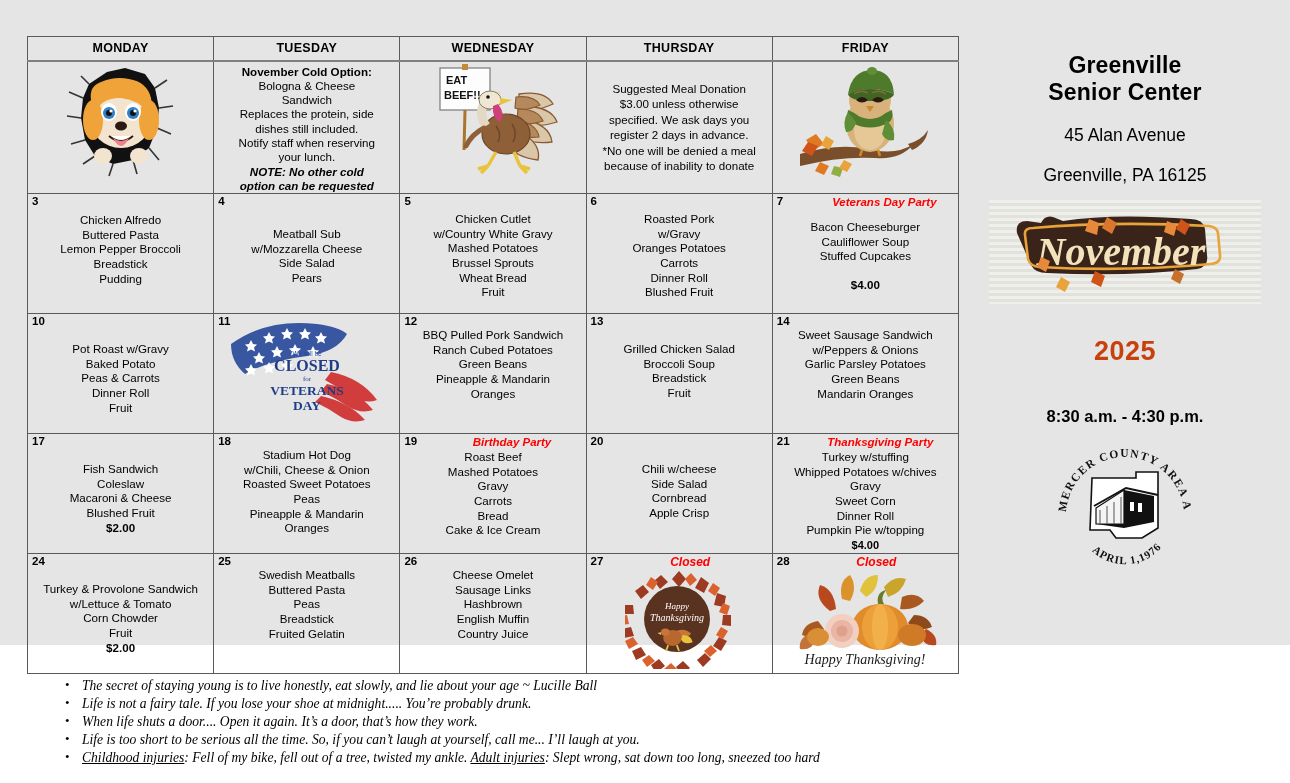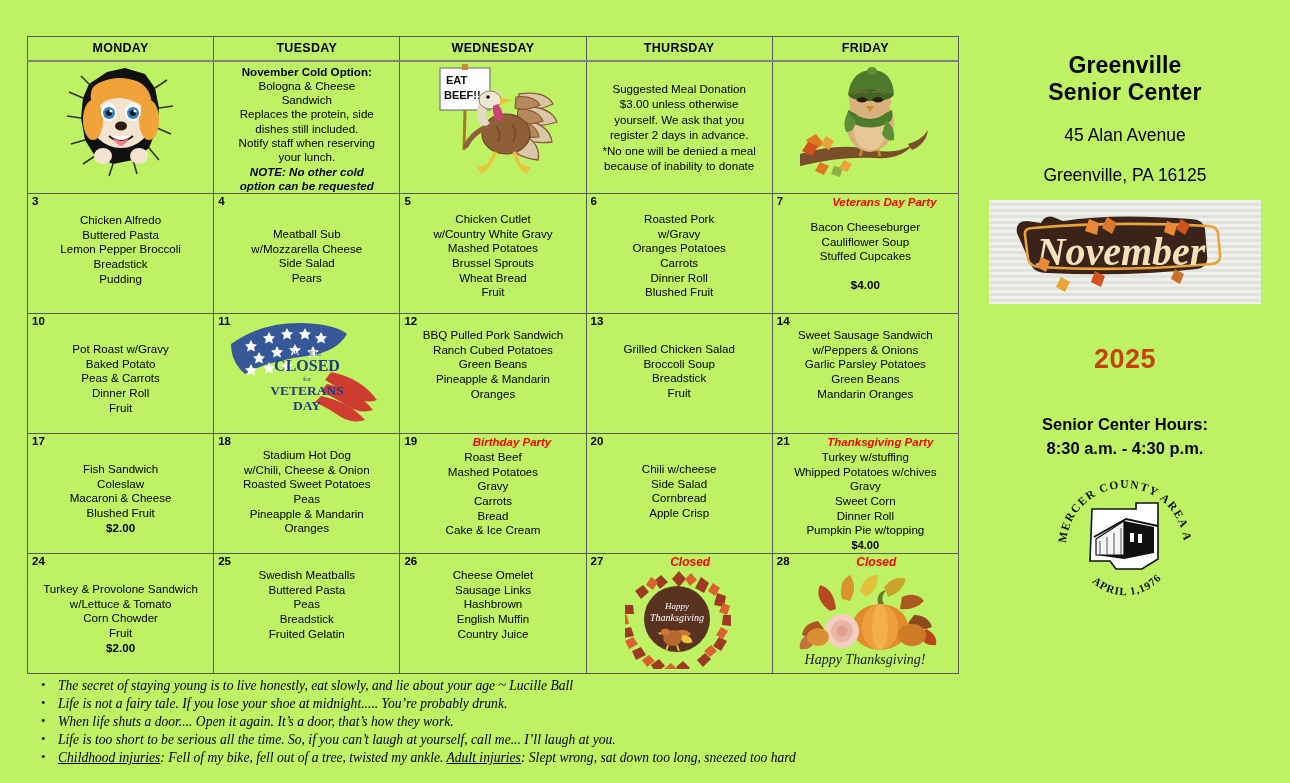--- a/index.html
+++ b/index.html
@@ -6,22 +6,22 @@
   * { box-sizing: border-box; }
   html, body {
     margin: 0; padding: 0;
     width: 1290px; height: 783px;
     background: #ffffff;
     font-family: "Liberation Sans", sans-serif;
     overflow: hidden;
   }
   #page {
     position: relative;
-    width: 1290px; height: 783px;
-    background: #bef264;
+    width: 1290px; height: 645px;
+    background: #e5e5e5;
   }
 
   
   #calendar-wrap {
     position: absolute;
     left: 27px; top: 36px;
     width: 931px; height: 635px;
   }
   table.cal {
     border-collapse: collapse;
@@ -132,39 +132,39 @@
   #november-banner {
     margin: 14px auto 0 auto;
     width: 272px; height: 104px;
     background:
       repeating-linear-gradient(to bottom,
         #efefec 0px, #efefec 3px,
         #e2e2dd 3px, #e2e2dd 6px);
     display: flex; align-items: center; justify-content: center;
   }
   .year {
-    margin-top: 40px;
+    margin-top: 32px;
     font-size: 27px;
     font-weight: bold;
     color: #c8410d;
     letter-spacing: .5px;
   }
   .contact {
     margin-top: 38px;
     font-size: 16.5px;
     font-weight: bold;
     line-height: 23.5px;
     color: #000;
   }
   #agency-logo { margin-top: 17px; }
 
   
   #quotes {
     position: absolute;
-    left: 32px; top: 677px;
+    left: 56px; top: 677px;
     width: 940px;
   }
   #quotes ul { margin: 0; padding: 0 0 0 26px; list-style: none; }
   #quotes li {
     position: relative;
     font-family: "Liberation Serif", serif;
     font-style: italic;
     font-size: 13.6px;
     line-height: 18.1px;
     color: #000;
@@ -283,21 +283,21 @@
                 <path d="M72 88 l-8 14 M90 88 l6 14" stroke="#e9c33c" stroke-width="3.4" fill="none"></path>
                 <path d="M64 102 l-10 3 M64 102 l-7 7 M96 102 l10 3 M96 102 l7 7" stroke="#e9c33c" stroke-width="3.4" fill="none"></path>
               </g>
             </svg>
           </td>
 
           <td class="daycell topcell">
             <div class="donatebox">
               <div>Suggested Meal Donation</div>
               <div>$3.00 unless otherwise</div>
-              <div>yourself. We ask that you</div>
+              <div>specified. We ask days you</div>
               <div>register 2 days in advance.</div>
               <div>*No one will be denied a meal</div>
               <div>because of inability to donate</div>
             </div>
           </td>
 
           <td class="daycell topcell">
             <svg class="art" width="150" height="122" viewBox="0 0 150 122">
 
               <path d="M10 92 q40 -12 74 -4 q22 5 40 -6 q-14 16 -38 14 q-36 -2 -76 8 Z" fill="#7a4e2a"></path>
@@ -656,21 +656,20 @@
         <path d="M94 62 l10 5 -4 11 -10 -5z" fill="#d0531a"></path>
         <path d="M60 68 l9 5 -5 10 -9 -5z" fill="#e8a33a"></path>
         <path d="M174 60 l9 5 -4 10 -9 -5z" fill="#c9702a"></path>
         <path d="M40 48 l9 4 -4 11 -9 -5z" fill="#e8893a"></path>
       </svg>
     </div>
 
     <div class="year">2025</div>
 
     <div class="contact">
-      <div>Senior Center Hours:</div>
       <div>8:30 a.m. - 4:30 p.m.</div>
     </div>
 
     <div id="agency-logo">
       <svg width="150" height="128" viewBox="0 0 150 128">
         <defs>
           <path id="arcTop" d="M16 70 A 59 59 0 0 1 134 70" fill="none"></path>
           <path id="arcBot" d="M28 80 A 48 48 0 0 0 122 80" fill="none"></path>
         </defs>
         <text font-family="Liberation Serif, serif" font-size="11.5" font-weight="bold" fill="#111" letter-spacing="1.4">

